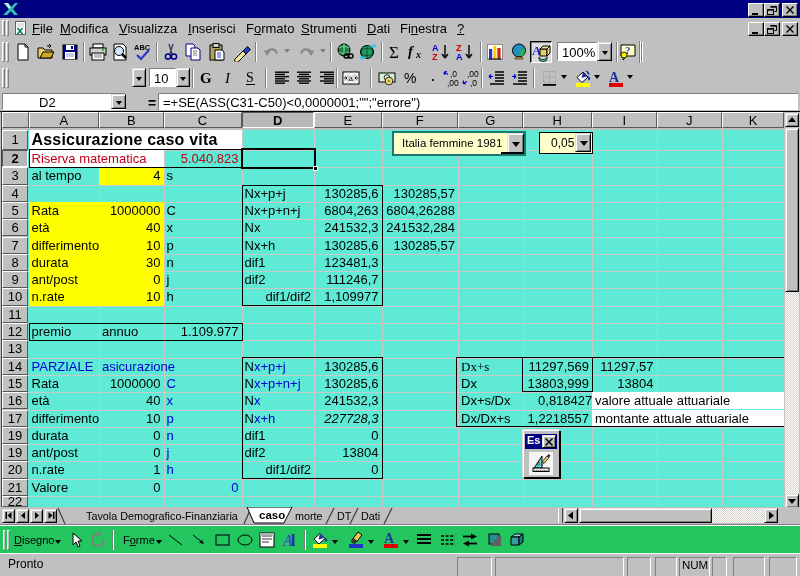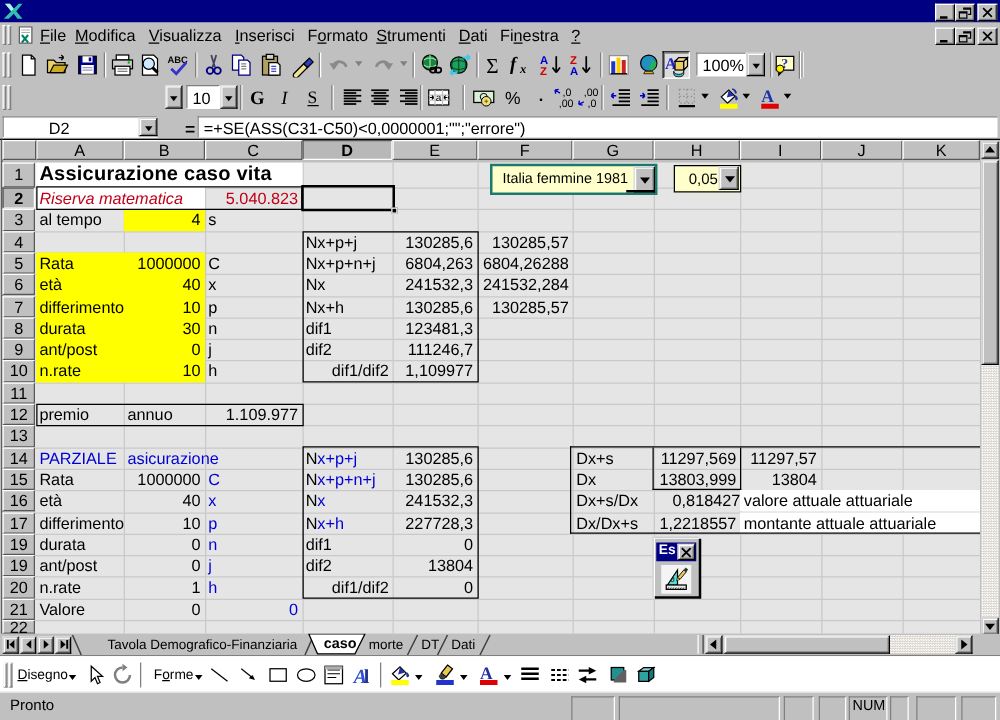--- a/index.html
+++ b/index.html
@@ -19,35 +19,35 @@
 .ticon{position:absolute;top:3px;width:20px;height:20px;}
 .tarrow{position:absolute;top:10px;width:0;height:0;border-left:3px solid transparent;border-right:3px solid transparent;border-top:4px solid #000;}
 #formulabar{position:absolute;left:0;top:91px;width:800px;height:21px;background:#c0c0c0;}
 #namebox{position:absolute;left:2px;top:2px;width:124px;height:17px;background:#fff;border-top:1px solid #808080;border-left:1px solid #808080;border-bottom:1px solid #fff;border-right:1px solid #fff;}
 #fxfield{position:absolute;left:158px;top:2px;width:640px;height:17px;background:#fff;border-top:1px solid #808080;border-left:1px solid #808080;}
 #sheet{position:absolute;left:0;top:111px;width:800px;height:414px;background:#c0c0c0;}
 .colhdr{position:absolute;top:1px;height:16px;background:#c0c0c0;border-top:1px solid #fff;border-left:1px solid #fff;border-right:1px solid #585858;border-bottom:1px solid #585858;text-align:center;line-height:15px;font-size:13px;}
 .colhdr.press{border-top:1px solid #585858;border-left:1px solid #585858;border-right:1px solid #fff;border-bottom:1px solid #fff;background:#b8b8b8;}
 .rowhdr{position:absolute;left:2px;width:26px;background:#c0c0c0;border-top:1px solid #fff;border-left:1px solid #fff;border-right:1px solid #585858;border-bottom:1px solid #585858;text-align:center;font-size:13px;}
 .rowhdr.press{border-top:1px solid #585858;border-left:1px solid #585858;border-right:1px solid #fff;border-bottom:1px solid #fff;background:#b8b8b8;}
-#grid{position:absolute;left:28px;top:19px;width:756px;height:377px;background:#e5e5e5;overflow:hidden;}
+#grid{position:absolute;left:28px;top:19px;width:756px;height:377px;background:#5eead4;overflow:hidden;}
 .vline{position:absolute;top:0;width:1px;height:378px;background:#c9c9c9;}
 .hline{position:absolute;left:0;height:1px;width:756px;background:#c9c9c9;}
 .cell{position:absolute;overflow:visible;white-space:nowrap;font-size:13px;}
 .cl{text-align:left;padding-left:3px;}
 .cr{text-align:right;padding-right:3px;}
 .yellow{background:#ffff00;}
 .blue{color:#0000d4;}
 .red{color:#c00018;}
 .ovl{position:absolute;}
 .sbtn{position:absolute;background:#c0c0c0;border-top:1px solid #dfdfdf;border-left:1px solid #dfdfdf;border-bottom:1px solid #000;border-right:1px solid #000;box-shadow:inset 1px 1px 0 #fff, inset -1px -1px 0 #808080;}
 .dither{background-image:conic-gradient(#fff 0 25%, #d4d0c8 0 50%, #fff 0 75%, #d4d0c8 0);background-size:2px 2px;}
 #tabbar{position:absolute;left:0;top:507px;width:800px;height:18px;background:#c0c0c0;border-bottom:1px solid #808080;}
 .tabtxt{position:absolute;top:3px;font-size:10.8px;}
-#drawbar{position:absolute;left:0;top:525px;width:800px;height:28px;background:#ffffff;border-top:1px solid #fff;}
+#drawbar{position:absolute;left:0;top:525px;width:800px;height:28px;background:#22c55e;border-top:1px solid #fff;}
 #statusbar{position:absolute;left:0;top:553px;width:800px;height:23px;background:#c0c0c0;border-top:1px solid #fff;font-size:12px;}
 .spanel{position:absolute;top:3px;height:34px;border-top:1px solid #808080;border-left:1px solid #808080;border-bottom:1px solid #fff;border-right:1px solid #fff;}
 </style></head>
 <body>
 <div id="titlebar">
  <svg class="abs" style="left:3px;top:2px" width="16" height="15" viewBox="0 0 16 15">
   <polygon points="1,1 5,1 8,5 12,1 15,1 10,7 15,13 11,13 8,9 4,13 0,13 6,7" fill="#30c0b0"></polygon>
   <polygon points="1,1 5,1 8,5 6,7" fill="#b0f0e8"></polygon>
  </svg>
  <div class="winbtn" style="left:748px"><svg width="14" height="12">
@@ -413,21 +413,21 @@
 <div class="hline" style="top:262.2px;width:755.5px"></div>
 <div class="hline" style="top:279.5px;width:755.5px"></div>
 <div class="hline" style="top:296.8px;width:755.5px"></div>
 <div class="hline" style="top:314.1px;width:755.5px"></div>
 <div class="hline" style="top:331.4px;width:755.5px"></div>
 <div class="hline" style="top:348.7px;width:755.5px"></div>
 <div class="hline" style="top:366.0px;width:755.5px"></div>
 <div class="ovl yellow" style="left:71.0px;top:37.3px;width:64.5px;height:17.3px;"></div>
 <div class="ovl yellow" style="left:0.5px;top:71.9px;width:135.0px;height:103.8px;"></div>
 <div class="cell cl" style="left:0.5px;top:0.0px;width:213.0px;height:20.0px;line-height:20.0px;font-size:16px;font-weight:bold;letter-spacing:0.2px;background:#fff;">Assicurazione caso vita</div>
-<div class="cell cl red" style="left:0.5px;top:20.0px;width:135.0px;height:17.3px;line-height:17.3px;background:#fff;font-style:italic;">Riserva matematica</div>
+<div class="cell cl red" style="left:0.5px;top:20.0px;width:135.0px;height:17.3px;line-height:17.3px;background:#fff;">Riserva matematica</div>
 <div class="cell cr red" style="left:135.5px;top:20.0px;width:78.0px;height:17.3px;line-height:17.3px;">5.040.823</div>
 <div class="cell cl" style="left:0.5px;top:37.3px;width:70.5px;height:17.3px;line-height:17.3px;">al tempo</div>
 <div class="cell cr" style="left:71.0px;top:37.3px;width:64.5px;height:17.3px;line-height:17.3px;">4</div>
 <div class="cell cl" style="left:135.5px;top:37.3px;width:78.0px;height:17.3px;line-height:17.3px;">s</div>
 <div class="cell cl" style="left:0.5px;top:71.9px;width:70.5px;height:17.3px;line-height:17.3px;">Rata</div>
 <div class="cell cr" style="left:71.0px;top:71.9px;width:64.5px;height:17.3px;line-height:17.3px;">1000000</div>
 <div class="cell cl" style="left:135.5px;top:71.9px;width:78.0px;height:17.3px;line-height:17.3px;">C</div>
 <div class="cell cl" style="left:0.5px;top:89.2px;width:70.5px;height:17.3px;line-height:17.3px;">età</div>
 <div class="cell cr" style="left:71.0px;top:89.2px;width:64.5px;height:17.3px;line-height:17.3px;">40</div>
 <div class="cell cl" style="left:135.5px;top:89.2px;width:78.0px;height:17.3px;line-height:17.3px;">x</div>
@@ -484,31 +484,31 @@
 <div class="cell cl" style="left:0.5px;top:331.4px;width:70.5px;height:17.3px;line-height:17.3px;">n.rate</div>
 <div class="cell cr" style="left:71.0px;top:331.4px;width:64.5px;height:17.3px;line-height:17.3px;">1</div>
 <div class="cell cl blue" style="left:135.5px;top:331.4px;width:78.0px;height:17.3px;line-height:17.3px;">h</div>
 <div class="cell cl" style="left:213.5px;top:227.6px;width:72.5px;height:17.3px;line-height:17.3px;"><span>N</span><span class="blue">x+p+j</span></div>
 <div class="cell cr" style="left:286.0px;top:227.6px;width:67.5px;height:17.3px;line-height:17.3px;">130285,6</div>
 <div class="cell cl" style="left:213.5px;top:244.9px;width:72.5px;height:17.3px;line-height:17.3px;"><span>N</span><span class="blue">x+p+n+j</span></div>
 <div class="cell cr" style="left:286.0px;top:244.9px;width:67.5px;height:17.3px;line-height:17.3px;">130285,6</div>
 <div class="cell cl" style="left:213.5px;top:262.2px;width:72.5px;height:17.3px;line-height:17.3px;"><span>N</span><span class="blue">x</span></div>
 <div class="cell cr" style="left:286.0px;top:262.2px;width:67.5px;height:17.3px;line-height:17.3px;">241532,3</div>
 <div class="cell cl" style="left:213.5px;top:279.5px;width:72.5px;height:17.3px;line-height:17.3px;"><span>N</span><span class="blue">x+h</span></div>
-<div class="cell cr" style="left:286.0px;top:279.5px;width:67.5px;height:17.3px;line-height:17.3px;">227728,3</div>
+<div class="cell cr" style="left:286.0px;top:279.5px;width:67.5px;height:17.3px;line-height:17.3px;font-style:italic;">227728,3</div>
 <div class="cell cl" style="left:213.5px;top:296.8px;width:72.5px;height:17.3px;line-height:17.3px;">dif1</div>
 <div class="cell cr" style="left:286.0px;top:296.8px;width:67.5px;height:17.3px;line-height:17.3px;">0</div>
 <div class="cell cl" style="left:213.5px;top:314.1px;width:72.5px;height:17.3px;line-height:17.3px;">dif2</div>
 <div class="cell cr" style="left:286.0px;top:314.1px;width:67.5px;height:17.3px;line-height:17.3px;">13804</div>
 <div class="cell cr" style="left:213.5px;top:331.4px;width:72.5px;height:17.3px;line-height:17.3px;">dif1/dif2</div>
 <div class="cell cr" style="left:286.0px;top:331.4px;width:67.5px;height:17.3px;line-height:17.3px;">0</div>
 <div class="cell cl" style="left:0.5px;top:348.7px;width:70.5px;height:17.3px;line-height:17.3px;">Valore</div>
 <div class="cell cr" style="left:71.0px;top:348.7px;width:64.5px;height:17.3px;line-height:17.3px;">0</div>
 <div class="cell cr blue" style="left:135.5px;top:348.7px;width:78.0px;height:17.3px;line-height:17.3px;">0</div>
-<div class="cell cl" style="left:430.0px;top:227.6px;width:64.5px;height:17.3px;line-height:17.3px;">Dx+s</div>
+<div class="cell cl" style="left:430.0px;top:227.6px;width:64.5px;height:17.3px;line-height:17.3px;font-family:Liberation Serif, serif;">Dx+s</div>
 <div class="cell cr" style="left:494.5px;top:227.6px;width:69.5px;height:17.3px;line-height:17.3px;">11297,569</div>
 <div class="cell cl" style="left:430.0px;top:244.9px;width:64.5px;height:17.3px;line-height:17.3px;">Dx</div>
 <div class="cell cr" style="left:494.5px;top:244.9px;width:69.5px;height:17.3px;line-height:17.3px;">13803,999</div>
 <div class="cell cl" style="left:430.0px;top:262.2px;width:64.5px;height:17.3px;line-height:17.3px;">Dx+s/Dx</div>
 <div class="cell cr" style="left:505px;top:262.2px;width:69.5px;height:17.3px;line-height:17.3px;">0,8184273</div>
 <div class="cell cl" style="left:430.0px;top:279.5px;width:64.5px;height:17.3px;line-height:17.3px;">Dx/Dx+s</div>
 <div class="cell cr" style="left:494.5px;top:279.5px;width:69.5px;height:17.3px;line-height:17.3px;">1,2218557</div>
 <div class="cell cr" style="left:564.0px;top:227.6px;width:64.5px;height:17.3px;line-height:17.3px;">11297,57</div>
 <div class="cell cr" style="left:564.0px;top:244.9px;width:64.5px;height:17.3px;line-height:17.3px;">13804</div>
 <div class="cell cl" style="left:564.0px;top:279.5px;width:192.0px;height:17.3px;line-height:17.3px;background:#fff;">montante attuale attuariale</div>

